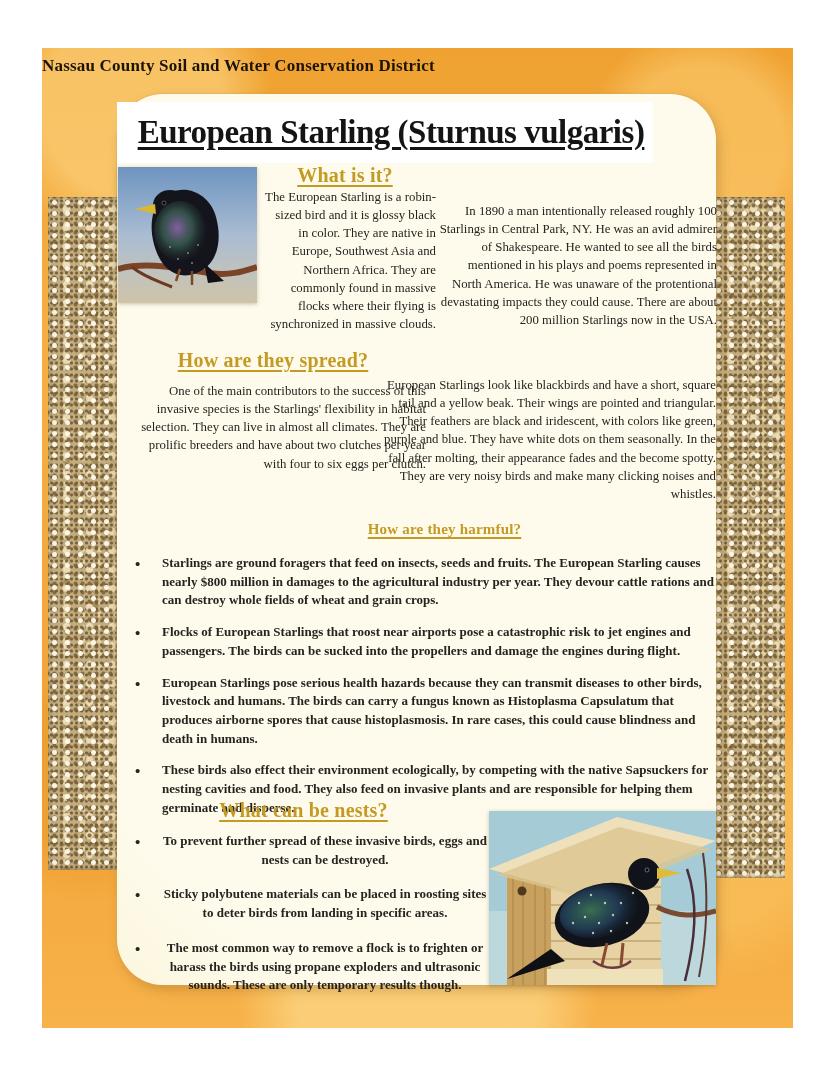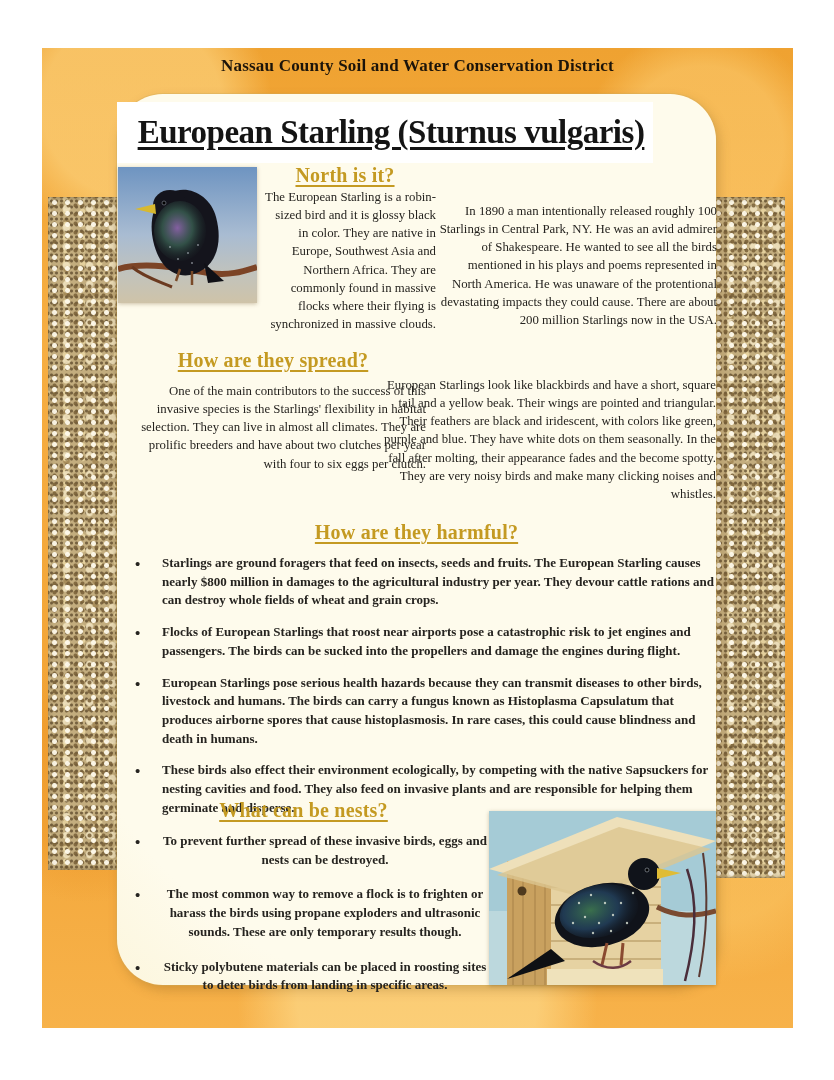--- a/index.html
+++ b/index.html
@@ -8,21 +8,21 @@
   .flyer{position:absolute;left:42px;top:48px;width:751px;height:980px;
          background-color:#f2a63a;
          background-image:
            radial-gradient(circle at 12% 6%,  rgba(255,221,142,.55) 0 90px,  rgba(255,221,142,0) 140px),
            radial-gradient(circle at 88% 10%, rgba(255,215,130,.45) 0 80px,  rgba(255,215,130,0) 120px),
            radial-gradient(circle at 50% 97%, rgba(255,228,155,.55) 0 120px, rgba(255,228,155,0) 180px),
            radial-gradient(circle at 90% 80%, rgba(252,205,110,.45) 0 90px,  rgba(252,205,110,0) 150px),
            radial-gradient(circle at 6% 75%,  rgba(235,150,40,.45)  0 70px,  rgba(235,150,40,0) 120px),
            linear-gradient(180deg,#efa231,#f6ae43 30%,#f2a436 70%,#f7b24a);
   }
-  .page-header{position:absolute;left:0;top:8px;width:751px;text-align:center;
+  .page-header{position:absolute;left:0;top:8px;width:751px;text-align:left;
          font-weight:700;font-size:17px;color:#1c140a;letter-spacing:.2px;}
   .sand{position:absolute;background-color:#c3ad7e;
         background-image:
           radial-gradient(circle, rgba(255,250,235,.95) 0 2px, rgba(255,250,235,0) 3px),
           radial-gradient(circle, rgba(120,95,55,.85)  0 1.5px, rgba(120,95,55,0) 2.5px),
           radial-gradient(circle, rgba(240,226,190,.9) 0 3px, rgba(240,226,190,0) 4.5px),
           radial-gradient(circle, rgba(84,64,36,.7)    0 1px, rgba(84,64,36,0) 2px),
           radial-gradient(circle, rgba(231,211,160,.9) 0 2.2px, rgba(231,211,160,0) 3.4px),
           radial-gradient(circle, rgba(160,132,82,.8)  0 2.6px, rgba(160,132,82,0) 4px);
         background-size:13px 11px,7px 9px,23px 19px,5px 6px,17px 13px,29px 24px;
@@ -62,21 +62,21 @@
     <div class="sand sand-left"></div>
     <div class="sand sand-right"></div>
 
     <div class="panel"></div>
 
     <div class="title-band">
       <div class="doc-title">European Starling (Sturnus vulgaris)</div>
     </div>
 
     <div class="gold-head" style="left:216px;top:116px;width:174px;">
-      <span>North is it?</span>
+      <span>What is it?</span>
     </div>
 
     <div class="photo" style="left:76px;top:119px;width:139px;height:136px;">
       <svg width="139" height="136" viewBox="0 0 139 136">
         <defs>
           <linearGradient id="sky1" x1="0" y1="0" x2="0" y2="1">
             <stop offset="0" stop-color="#6e94c1"></stop>
               <stop offset="0.5" stop-color="#a9bcd2"></stop>
             <stop offset="0.8" stop-color="#c2c3bb"></stop>
               <stop offset="1" stop-color="#cfc3a8"></stop>
@@ -114,37 +114,37 @@
 
     <div class="body-txt" style="left:393px;top:154px;width:282px;">In 1890 a man intentionally released roughly 100 Starlings in Central Park, NY. He was an avid admirer of Shakespeare. He wanted to see all the birds mentioned in his plays and poems represented in North America. He was unaware of the protentional devastating impacts they could cause. There are about 200 million Starlings now in the USA.</div>
 
     <div class="gold-head" style="left:76px;top:301px;width:310px;">
       <span>How are they spread?</span>
     </div>
     <div class="body-txt" style="left:82px;top:334px;width:302px;">One of the main contributors to the success of this invasive species is the Starlings' flexibility in habitat selection. They can live in almost all climates. They are prolific breeders and have about two clutches per year with four to six eggs per clutch.</div>
 
     <div class="body-txt" style="left:330px;top:328px;width:344px;">European Starlings look like blackbirds and have a short, square tail and a yellow beak. Their wings are pointed and triangular. Their feathers are black and iridescent, with colors like green, purple and blue. They have white dots on them seasonally. In the fall after molting, their appearance fades and the become spotty. They are very noisy birds and make many clicking noises and whistles.</div>
 
-    <div class="gold-head" style="left:75px;top:473px;width:599px;font-size:20px;">
+    <div class="gold-head" style="left:75px;top:473px;width:599px;font-size:15px;padding-left:28px;">
       <span>How are they harmful?</span>
     </div>
     <ul class="bullets" style="left:84px;top:506px;width:590px;font-family:Liberation Serif, serif;">
       <li>Starlings are ground foragers that feed on insects, seeds and fruits. The European Starling causes nearly $800 million in damages to the agricultural industry per year. They devour cattle rations and can destroy whole fields of wheat and grain crops.</li>
       <li>Flocks of European Starlings that roost near airports pose a catastrophic risk to jet engines and passengers. The birds can be sucked into the propellers and damage the engines during flight.</li>
       <li>European Starlings pose serious health hazards because they can transmit diseases to other birds, livestock and humans. The birds can carry a fungus known as Histoplasma Capsulatum that produces airborne spores that cause histoplasmosis. In rare cases, this could cause blindness and death in humans.</li>
       <li>These birds also effect their environment ecologically, by competing with the native Sapsuckers for nesting cavities and food. They also feed on invasive plants and are responsible for helping them germinate and disperse.</li>
     </ul>
 
     <div class="gold-head" style="left:75px;top:751px;width:373px;">
       <span>What can be nests?</span>
     </div>
     <ul class="bullets centered" style="left:84px;top:784px;width:366px;">
       <li>To prevent further spread of these invasive birds, eggs and nests can be destroyed.</li>
+      <li>Sticky polybutene materials can be placed in roosting sites to deter birds from landing in specific areas.</li>
       <li>The most common way to remove a flock is to frighten or harass the birds using propane exploders and ultrasonic sounds. These are only temporary results though.</li>
-      <li>Sticky polybutene materials can be placed in roosting sites to deter birds from landing in specific areas.</li>
     </ul>
 
     <div class="photo" style="left:447px;top:763px;width:227px;height:174px;z-index:3;">
       <svg width="227" height="174" viewBox="0 0 227 174">
         <defs>
           <linearGradient id="sky2" x1="0" y1="0" x2="0" y2="1">
             <stop offset="0" stop-color="#9ec7d4"></stop>
               <stop offset="1" stop-color="#c6dfе3" stop-opacity="1"></stop>
           </linearGradient>
           <radialGradient id="irid2" cx="0.4" cy="0.45" r="0.7">

